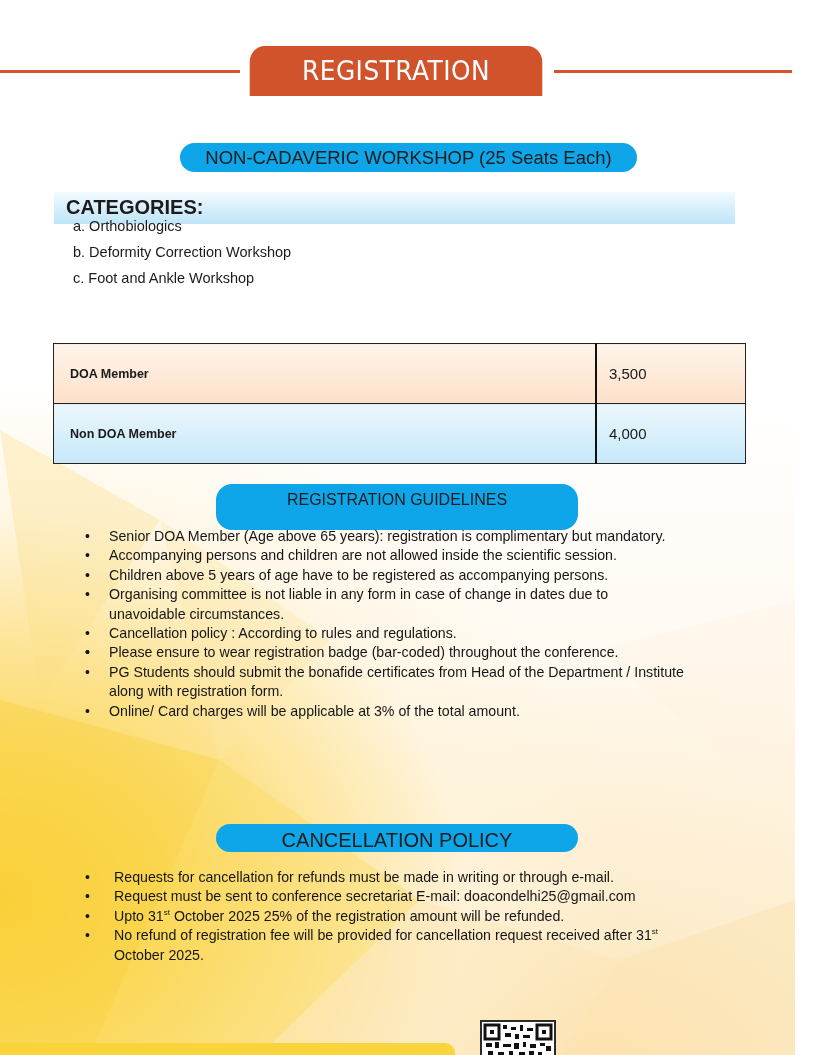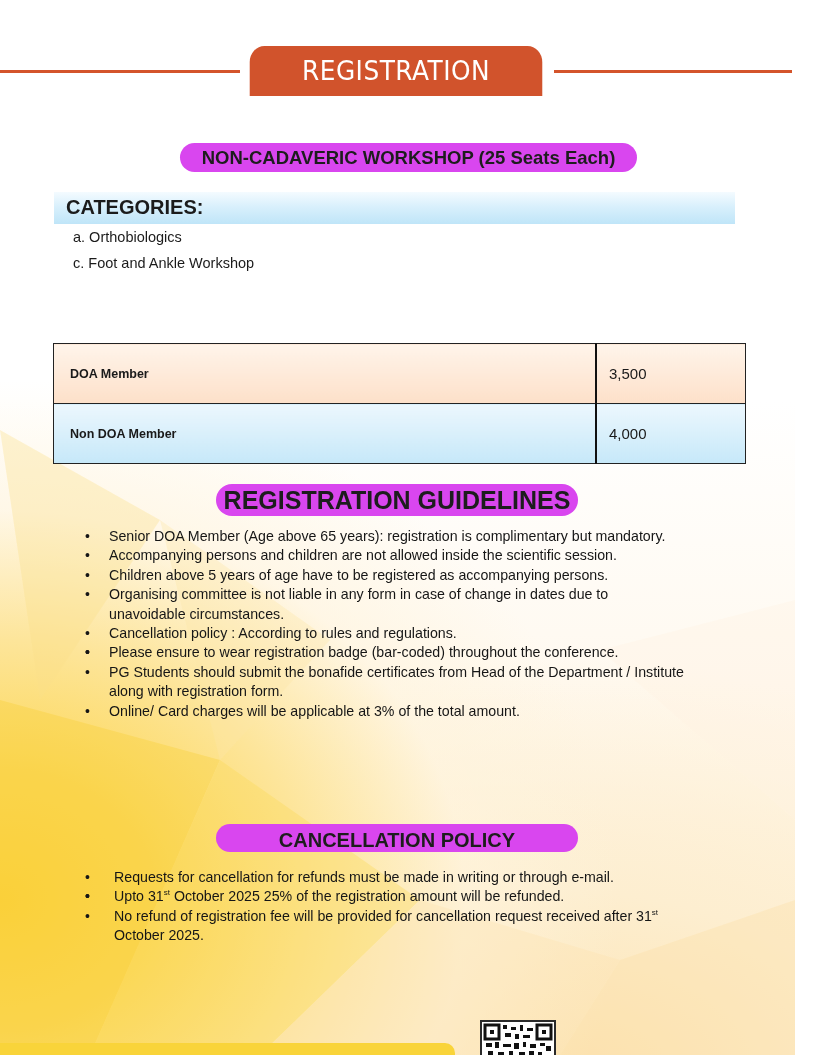--- a/index.html
+++ b/index.html
@@ -25,33 +25,33 @@
   .top-line.left { left:0; width:240px; }
   .top-line.right { left:554px; width:238px; }
   .reg-tab {
     position:absolute; left:237px; top:46px; width:318px; height:50px;
     background:#d1532c; border-radius:16px 16px 0 0;
     color:#ffffff; font-size:27px; text-align:center; line-height:50px;
     letter-spacing:0.5px; font-family:"DejaVu Sans", sans-serif; font-weight:normal;
     transform:scaleX(0.92);
   }
   .pill {
-    position:absolute; background:#d946ef; border-radius:16px;
-    color:#1d1d1d; font-weight:bold; text-align:center;
+    position:absolute; background:#0ea5e9; border-radius:16px;
+    color:#1d1d1d; font-weight:normal; text-align:center;
   }
   .pill.ws { left:180px; top:143px; width:457px; height:29px; line-height:29px; font-size:18.5px; }
-  .pill.gl { left:216px; top:484px; width:362px; height:32px; line-height:32px; font-size:25px; font-family:"Liberation Sans", sans-serif; }
+  .pill.gl { left:216px; top:484px; width:362px; height:46px; line-height:32px; font-size:16px; font-family:"Liberation Sans", sans-serif; }
   .pill.cp { left:216px; top:824px; width:362px; height:28px; line-height:32px; font-size:20px; }
 
   .cat-bar {
     position:absolute; left:54px; top:192px; width:681px; height:32px;
     background:linear-gradient(180deg, #f4fbff 0%, #d9f0fc 45%, #bfe5f8 100%);
   }
   .cat-title { position:absolute; left:12px; top:4px; font-size:20px; font-weight:bold; color:#1b1b1b; }
-  .cat-list { position:absolute; left:73px; top:227px; margin:0; padding:0; list-style:none; }
+  .cat-list { position:absolute; left:73px; top:216px; margin:0; padding:0; list-style:none; }
   .cat-list li { font-size:14.5px; height:26px; line-height:20px; color:#1b1b1b; }
 
   table.fees {
     position:absolute; left:53px; top:343px; width:693px; border-collapse:collapse;
     border:1.5px solid #222;
   }
   table.fees td { height:35px; border:1px solid #222; padding:12px; }
   table.fees td.label { padding-left:16px; font-size:12.5px; font-weight:bold; width:513px; border-right:2px solid #111; }
   table.fees td.value { text-align:left; font-size:15px; }
   tr.row-a td { background:linear-gradient(180deg, #fff4ea 0%, #fde0c9 100%); }
@@ -94,20 +94,21 @@
   <div class="top-line right"></div>
   <div class="reg-tab">REGISTRATION</div>
 
   <div class="pill ws">NON-CADAVERIC WORKSHOP (25 Seats Each)</div>
 
   <div class="cat-bar">
     <div class="cat-title">CATEGORIES:</div>
   </div>
   <ul class="cat-list">
     <li>a. Orthobiologics</li>
+    <li>b. Deformity Correction Workshop</li>
     <li>c. Foot and Ankle Workshop</li>
   </ul>
 
   <table class="fees">
     <tbody>
         <tr class="row-a">
       <td class="label">DOA Member</td>
       <td class="value">3,500</td>
     </tr>
     <tr class="row-b">
@@ -126,21 +127,21 @@
     <li><span class="dot">•</span><span>Cancellation policy : According to rules and regulations.</span></li>
     <li style="width:560px"><span class="dot">•</span></li>
     <li><span class="dot">•</span><span>Please ensure to wear registration badge (bar-coded) throughout the conference.</span></li>
     <li style="width:585px"><span class="dot">•</span><span>PG Students should submit the bonafide certificates from Head of the Department / Institute along with registration form.</span></li>
     <li><span class="dot">•</span><span>Online/ Card charges will be applicable at 3% of the total amount.</span></li>
   </ul>
 
   <div class="pill cp">CANCELLATION POLICY</div>
   <ul class="bul cp-list">
     <li><span class="dot">•</span><span>Requests for cancellation for refunds must be made in writing or through e-mail.</span></li>
-    <li><span class="dot">•</span></li>
+    <li><span class="dot">•</span><span>Request must be sent to conference secretariat E-mail: doacondelhi25@gmail.com</span></li>
     <li><span class="dot">•</span><span>Upto 31</span><sup>st</sup><span> October 2025 25% of the registration amount will be refunded.</span></li>
     <li style="width:545px"><span class="dot">•</span><span>No refund of registration fee will be provided for cancellation request received after 31</span><sup>st</sup><span> October 2025.</span></li>
   </ul>
 
   <div class="qr">
     <svg width="72" height="36">
       <rect x="3" y="3" width="14" height="14" fill="none" stroke="#111" stroke-width="3"></rect>
       <rect x="8" y="8" width="4" height="4" fill="#111"></rect>
       <rect x="55" y="3" width="14" height="14" fill="none" stroke="#111" stroke-width="3"></rect>
       <rect x="60" y="8" width="4" height="4" fill="#111"></rect>

